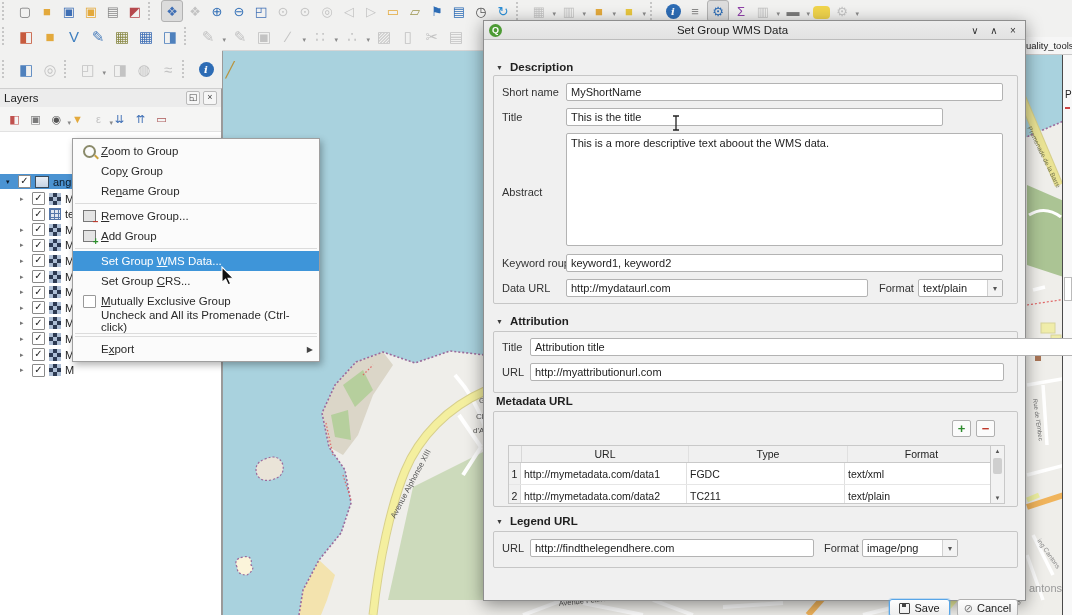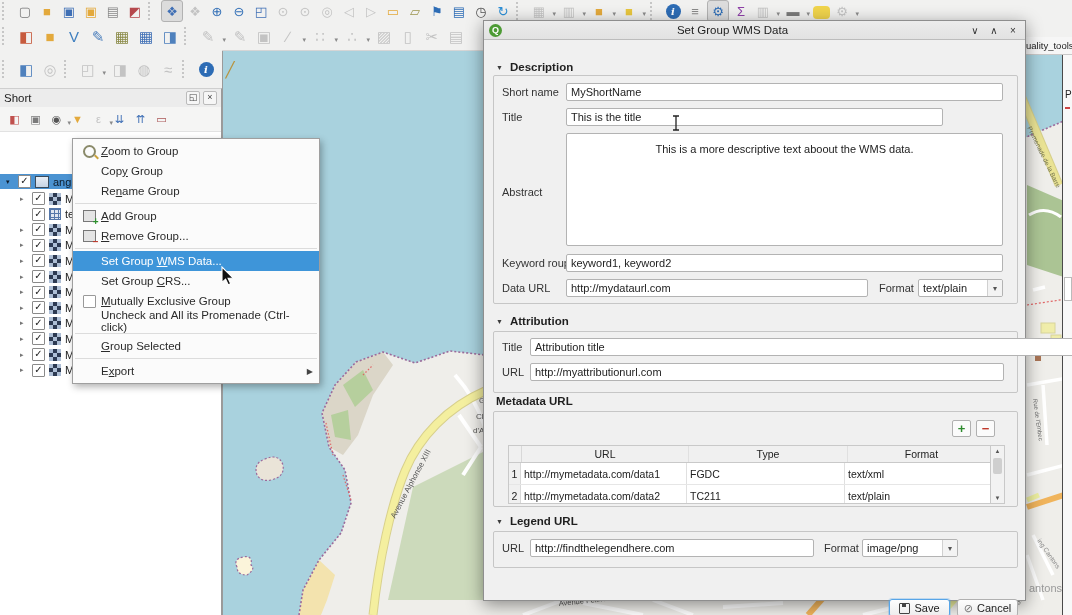--- a/index.html
+++ b/index.html
@@ -79,21 +79,21 @@
   .qlogo{width:13px;height:13px;border-radius:50%;background:#4d9b35;color:#fff;font-size:9px;font-weight:bold;
          display:flex;align-items:center;justify-content:center;}
   .wbtn{width:14px;text-align:center;font-size:10px;color:#333;margin-left:5px;}
   .dbody{position:absolute;left:0;top:18px;right:0;bottom:0;}
   .shdr{position:absolute;left:12px;font-size:11.5px;font-weight:bold;color:#1f1f1f;display:flex;align-items:center;}
   .shdr .tri{font-size:7px;margin-right:7px;color:#3c3c3c;}
   .gbox{position:absolute;left:9px;width:525px;background:#f0f0f0;border:1px solid #c6c6c6;border-radius:2px;box-sizing:border-box;}
   .flabel{position:absolute;font-size:11px;color:#333;white-space:nowrap;}
   .fld{position:absolute;height:18px;background:#fff;border:1px solid #b3b3b3;border-radius:2px;font-size:11px;color:#222;
        padding:0 4px;box-sizing:border-box;font-family:"Liberation Sans","DejaVu Sans",sans-serif;}
-  textarea.fld{resize:none;padding-top:8px;line-height:1.3;text-align:center;}
+  textarea.fld{resize:none;padding-top:2px;line-height:1.3;}
   .combo{position:absolute;height:18px;background:#fff;border:1px solid #b3b3b3;border-radius:2px;display:flex;
          align-items:center;font-size:11px;color:#222;box-sizing:border-box;overflow:hidden;}
   .cv{flex:1;padding:0 4px;white-space:nowrap;overflow:hidden;}
   .ca{width:14px;align-self:stretch;display:flex;align-items:center;justify-content:center;font-size:8px;color:#555;
       border-left:1px solid #d0d0d0;background:#f3f3f3;}
   .sqbtn{position:absolute;top:8px;width:19px;height:17px;background:#fbfbfb;border:1px solid #b0b0b0;border-radius:2px;
          display:flex;align-items:center;justify-content:center;font-weight:bold;font-size:13px;box-sizing:border-box;}
   #mtable{position:absolute;left:14px;top:33px;width:497px;height:59px;border:1px solid #c9c9c9;background:#fff;
           overflow:hidden;font-size:10.5px;color:#222;box-sizing:border-box;}
   .trw{display:flex;}
@@ -378,21 +378,21 @@
 
   <div id="qtab"><span>uality_tools</span></div>
   <div id="sliver">
     <span class="p">P</span>
     <span class="rd"></span>
     <span class="bx"></span>
   </div>
 
   <div id="lpanel">
     <div class="lp-title">
-      <span>Short</span>
+      <span>Layers</span>
       <span class="sp"></span>
       <span class="lp-tbtn">◱</span>
       <span class="lp-tbtn">×</span>
     </div>
     <div class="lp-tools" id="lptools">
         <span class="tbi">
           <span class="g" style="color: rgb(192, 80, 77);">◧</span>
         </span>
         <span class="tbi">
           <span class="g" style="color: rgb(122, 122, 122);">▣</span>
@@ -511,29 +511,29 @@
         <span class="ic"></span>
         <span>Cop<u>y</u> Group</span>
       </div>
       <div class="mi">
         <span class="ic"></span>
         <span>Re<u>n</u>ame Group</span>
       </div>
       <div class="msep"></div>
       <div class="mi">
         <span class="ic">
+          <span class="mi-rem"></span>
+        </span>
+        <span><u>R</u>emove Group...</span>
+      </div>
+      <div class="mi">
+        <span class="ic">
           <span class="mi-add"></span>
         </span>
         <span><u>A</u>dd Group</span>
-      </div>
-      <div class="mi">
-        <span class="ic">
-          <span class="mi-rem"></span>
-        </span>
-        <span><u>R</u>emove Group...</span>
       </div>
       <div class="msep"></div>
       <div class="mi hl">
         <span class="ic"></span>
         <span>Set Group <u>W</u>MS Data...</span>
       </div>
       <div class="mi">
         <span class="ic"></span>
         <span>Set Group <u>C</u>RS...</span>
       </div>
@@ -541,24 +541,20 @@
         <span class="ic">
           <span class="mi-chk"></span>
         </span>
         <span><u>M</u>utually Exclusive Group</span>
       </div>
       <div class="mi">
         <span class="ic"></span>
         <span>Uncheck and All its Promenade (Ctrl-click)</span>
       </div>
       <div class="msep"></div>
-      <div class="mi">
-        <span class="ic"></span>
-        <span><u>G</u>roup Selected</span>
-      </div>
       <div class="msep"></div>
       <div class="mi">
         <span class="ic"></span>
         <span>E<u>x</u>port</span>
         <span class="sub">▶</span>
       </div>
     </div>
 
   <div id="dlg">
     <div class="dlg-title">

